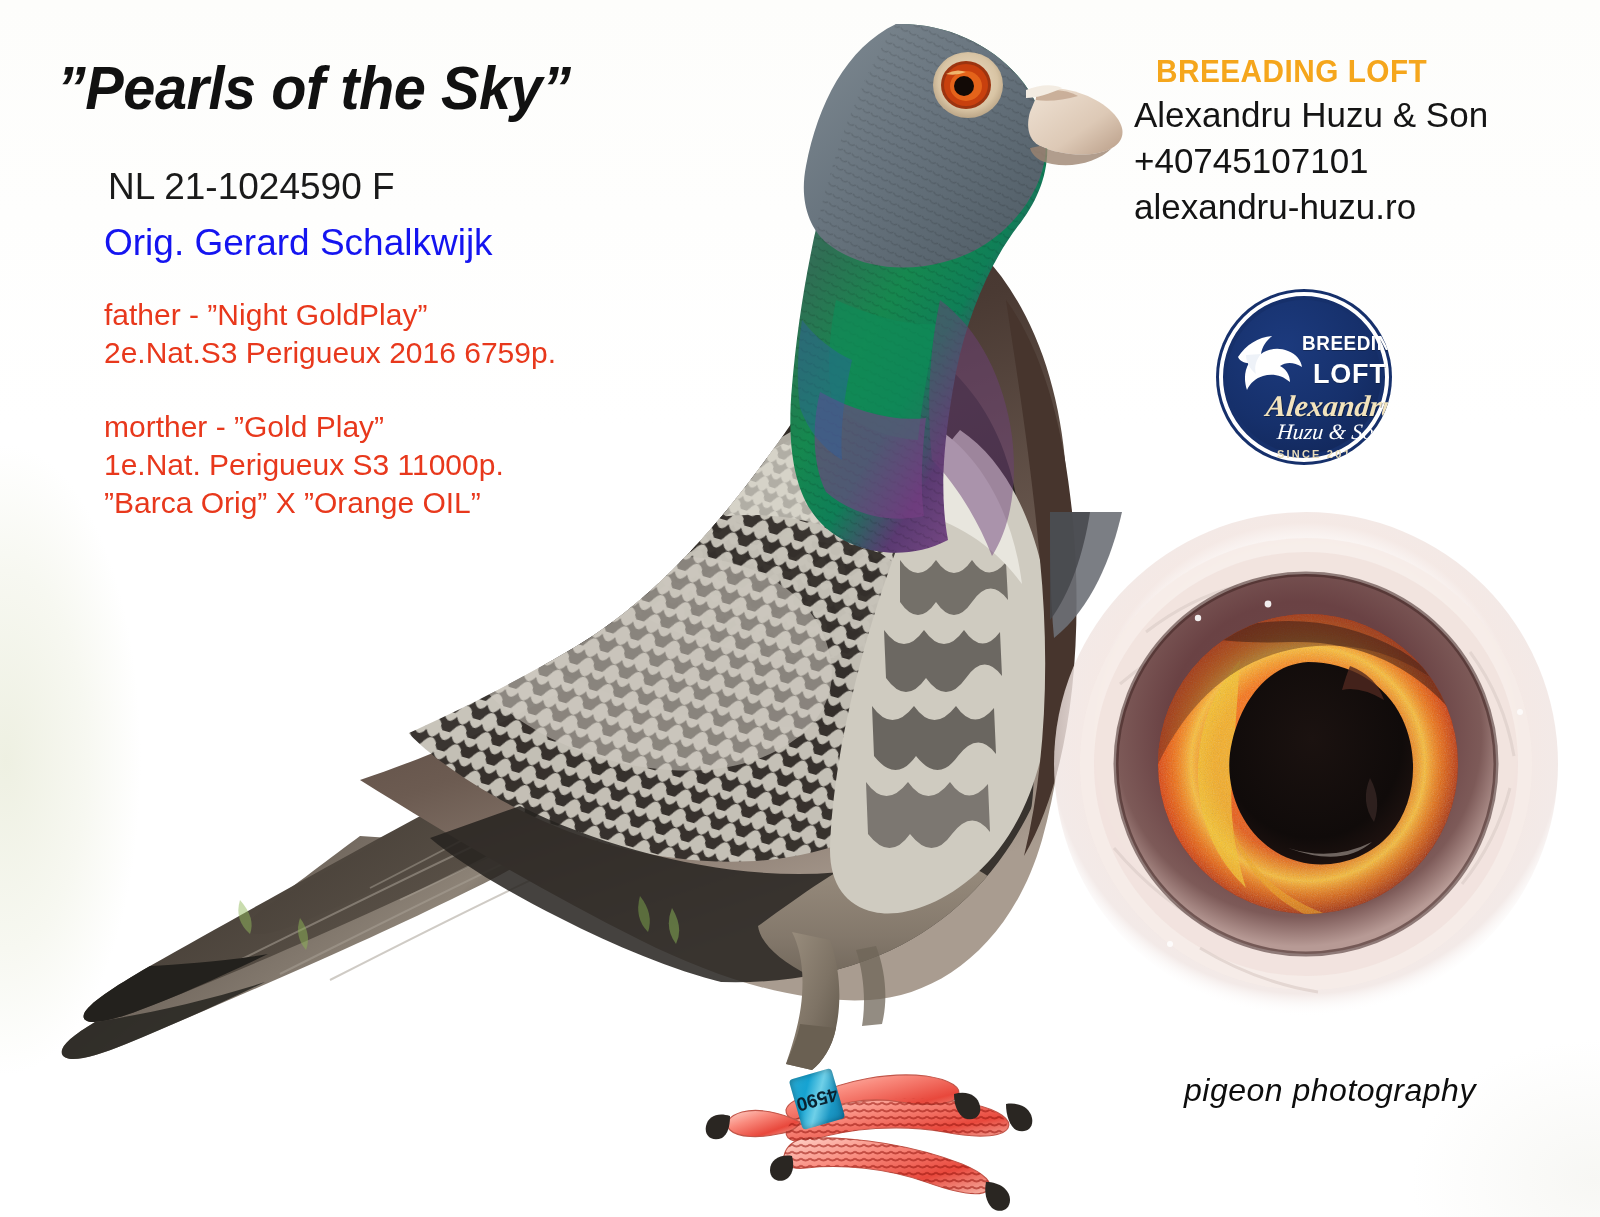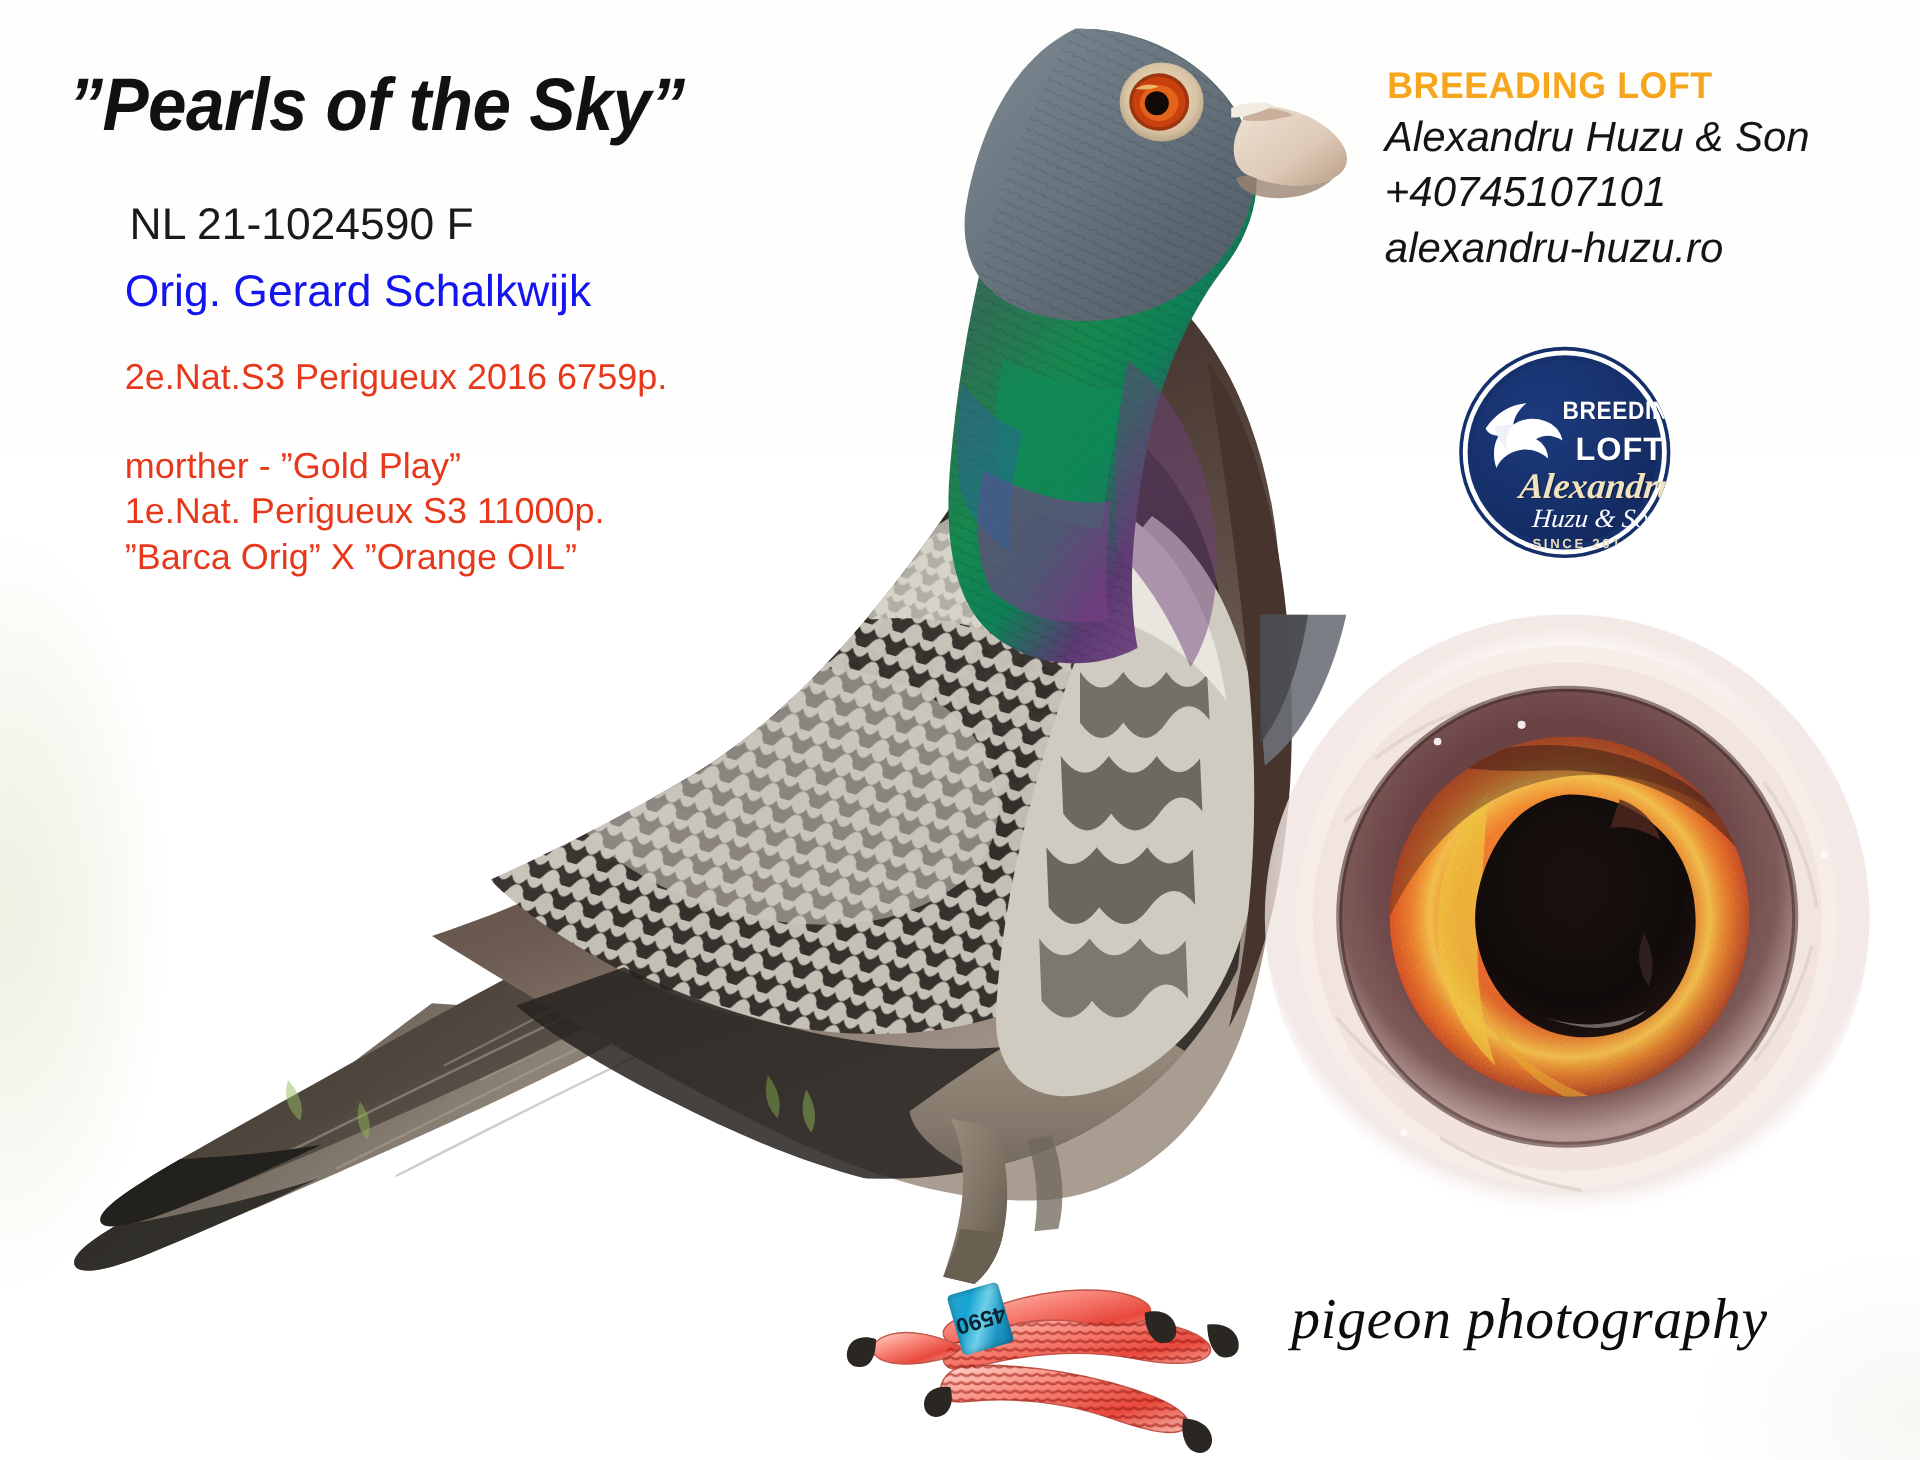--- a/index.html
+++ b/index.html
@@ -42,22 +42,22 @@
 
   
   .breeding-kicker {
     position:absolute; left:1156px; top:54px;
     font-size:31px; font-weight:bold; color:#f5a61c;
     letter-spacing:0.5px; white-space:nowrap;
     transform:scaleX(0.96); transform-origin:left top;
   }
   .contact {
     position:absolute; left:1134px; top:92px;
-    font-size:35px; font-style:italic; color:#141414;
-    line-height:46px; white-space:nowrap;margin-left:20px;
+    font-size:35px; color:#141414;
+    line-height:46px; white-space:nowrap;
   }
 
   
   .logo {
     position:absolute; left:1216px; top:289px;
     width:176px; height:176px; border-radius:50%;
     background:#16306b; box-shadow:0 0 0 0 #fff;
     overflow:hidden;
   }
   .logo .outer-ring {
@@ -100,23 +100,23 @@
     transform:skewX(-5deg); transform-origin:left top;
   }
   .logo-since {
     position:absolute; left:61px; top:160px;
     color:#e8dcba; font-size:11px; font-weight:bold;
     letter-spacing:2.2px; line-height:1; white-space:nowrap;text-align:center;
   }
 
   
   .watermark {
-    position:absolute; left:1076px; top:1072px;
-    font-family:Liberation Serif, serif;
-    font-style:italic; font-size:48px; color:#0d0d0d;
+    position:absolute; left:1184px; top:1072px;
+    font-family:Liberation Sans, sans-serif;
+    font-style:italic; font-size:32px; color:#0d0d0d;
     white-space:nowrap; letter-spacing:0.5px;
   }
 
   
   #pigeon { position:absolute; left:0; top:0; width:1600px; height:1217px; }
   #eye-photo { position:absolute; left:1050px; top:512px; width:520px; height:520px; }
   .ring-band {
     position:absolute; left:795px; top:1073px;
     width:44px; height:52px;
     transform:rotate(-16deg);
@@ -538,20 +538,21 @@
     <div class="digits">4590</div>
   </div>
 
   <div class="title">”Pearls of the Sky”</div>
 
   <div class="ringno">NL 21-1024590 F</div>
 
   <div class="orig">Orig. Gerard Schalkwijk</div>
 
   <div class="ped">
+    <div>father - ”Night GoldPlay”</div>
     <div>2e.Nat.S3 Perigueux 2016 6759p.</div>
     <span class="gap"></span>
     <div>morther - ”Gold Play”</div>
     <div>1e.Nat. Perigueux S3 11000p.</div>
     <div>”Barca Orig” X ”Orange OIL”</div>
   </div>
 
   <div class="breeding-kicker">BREEADING LOFT</div>
 
   <div class="contact">

